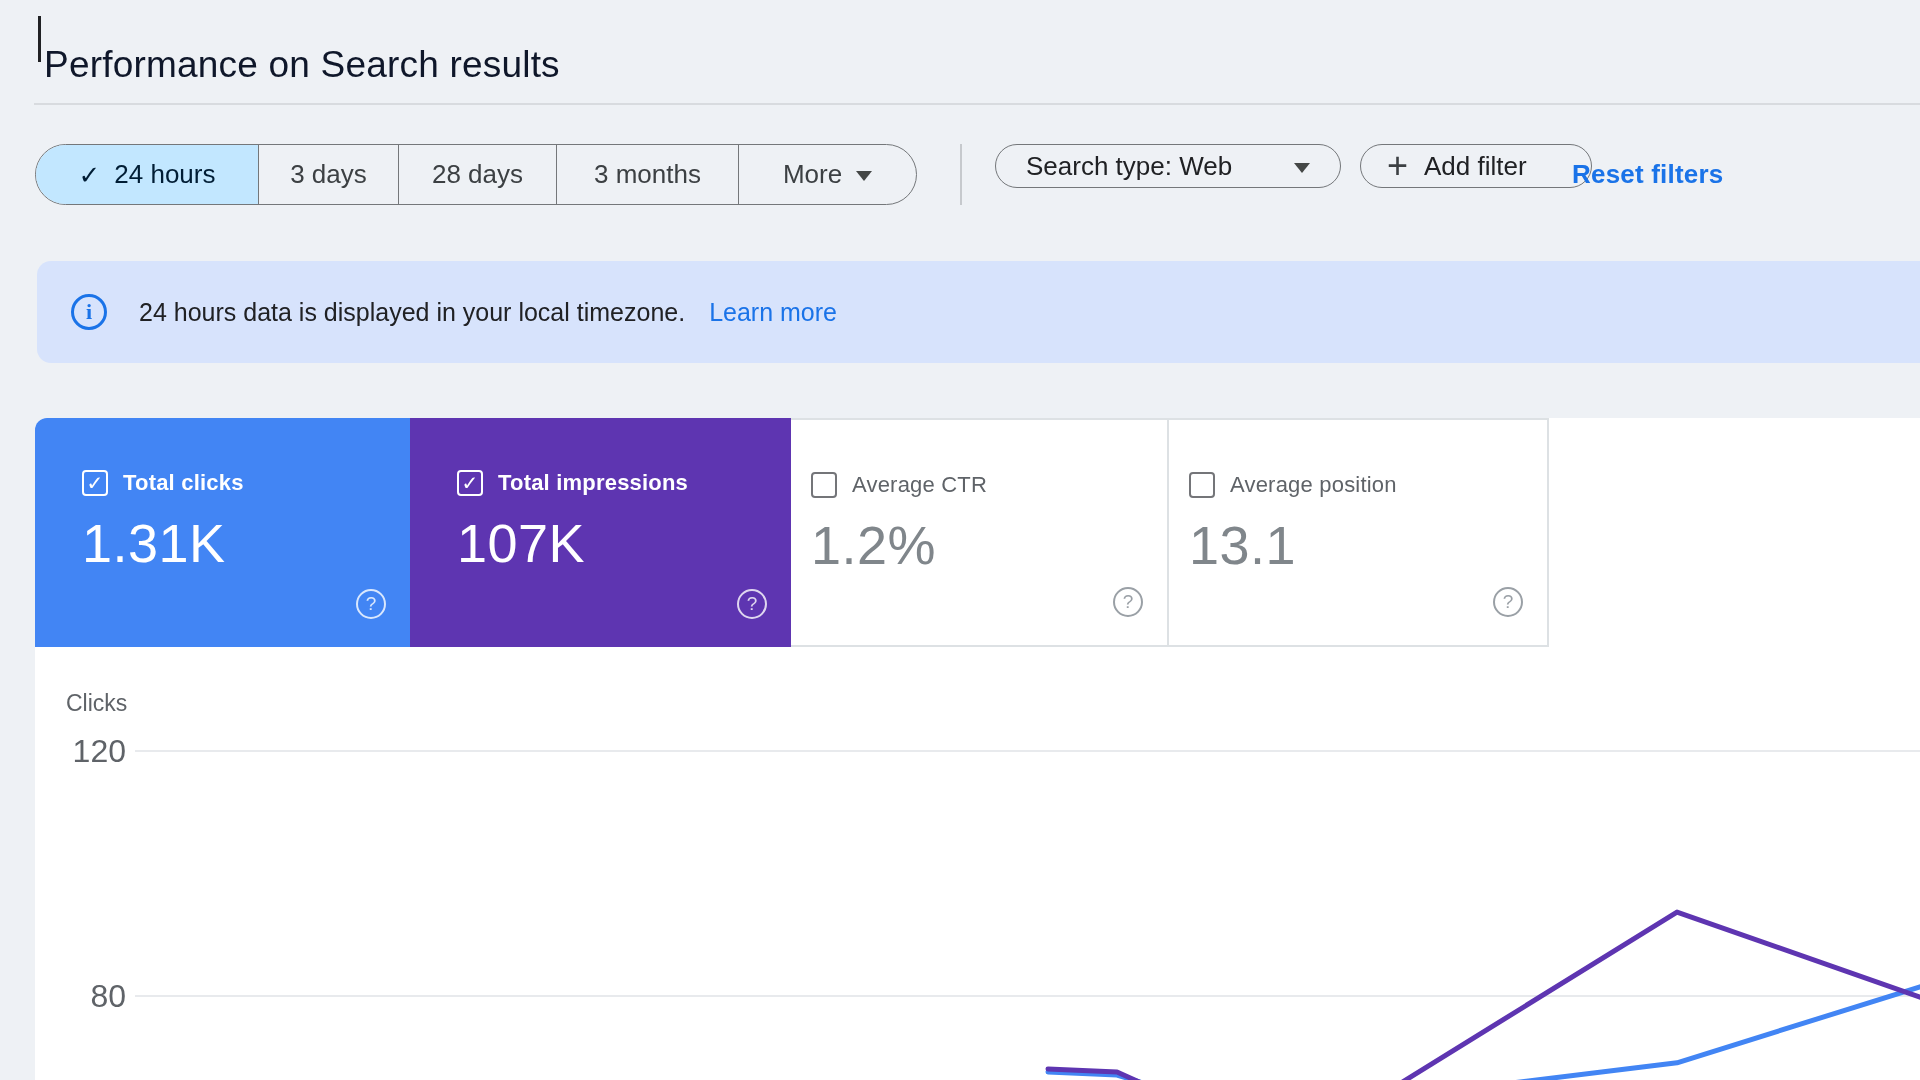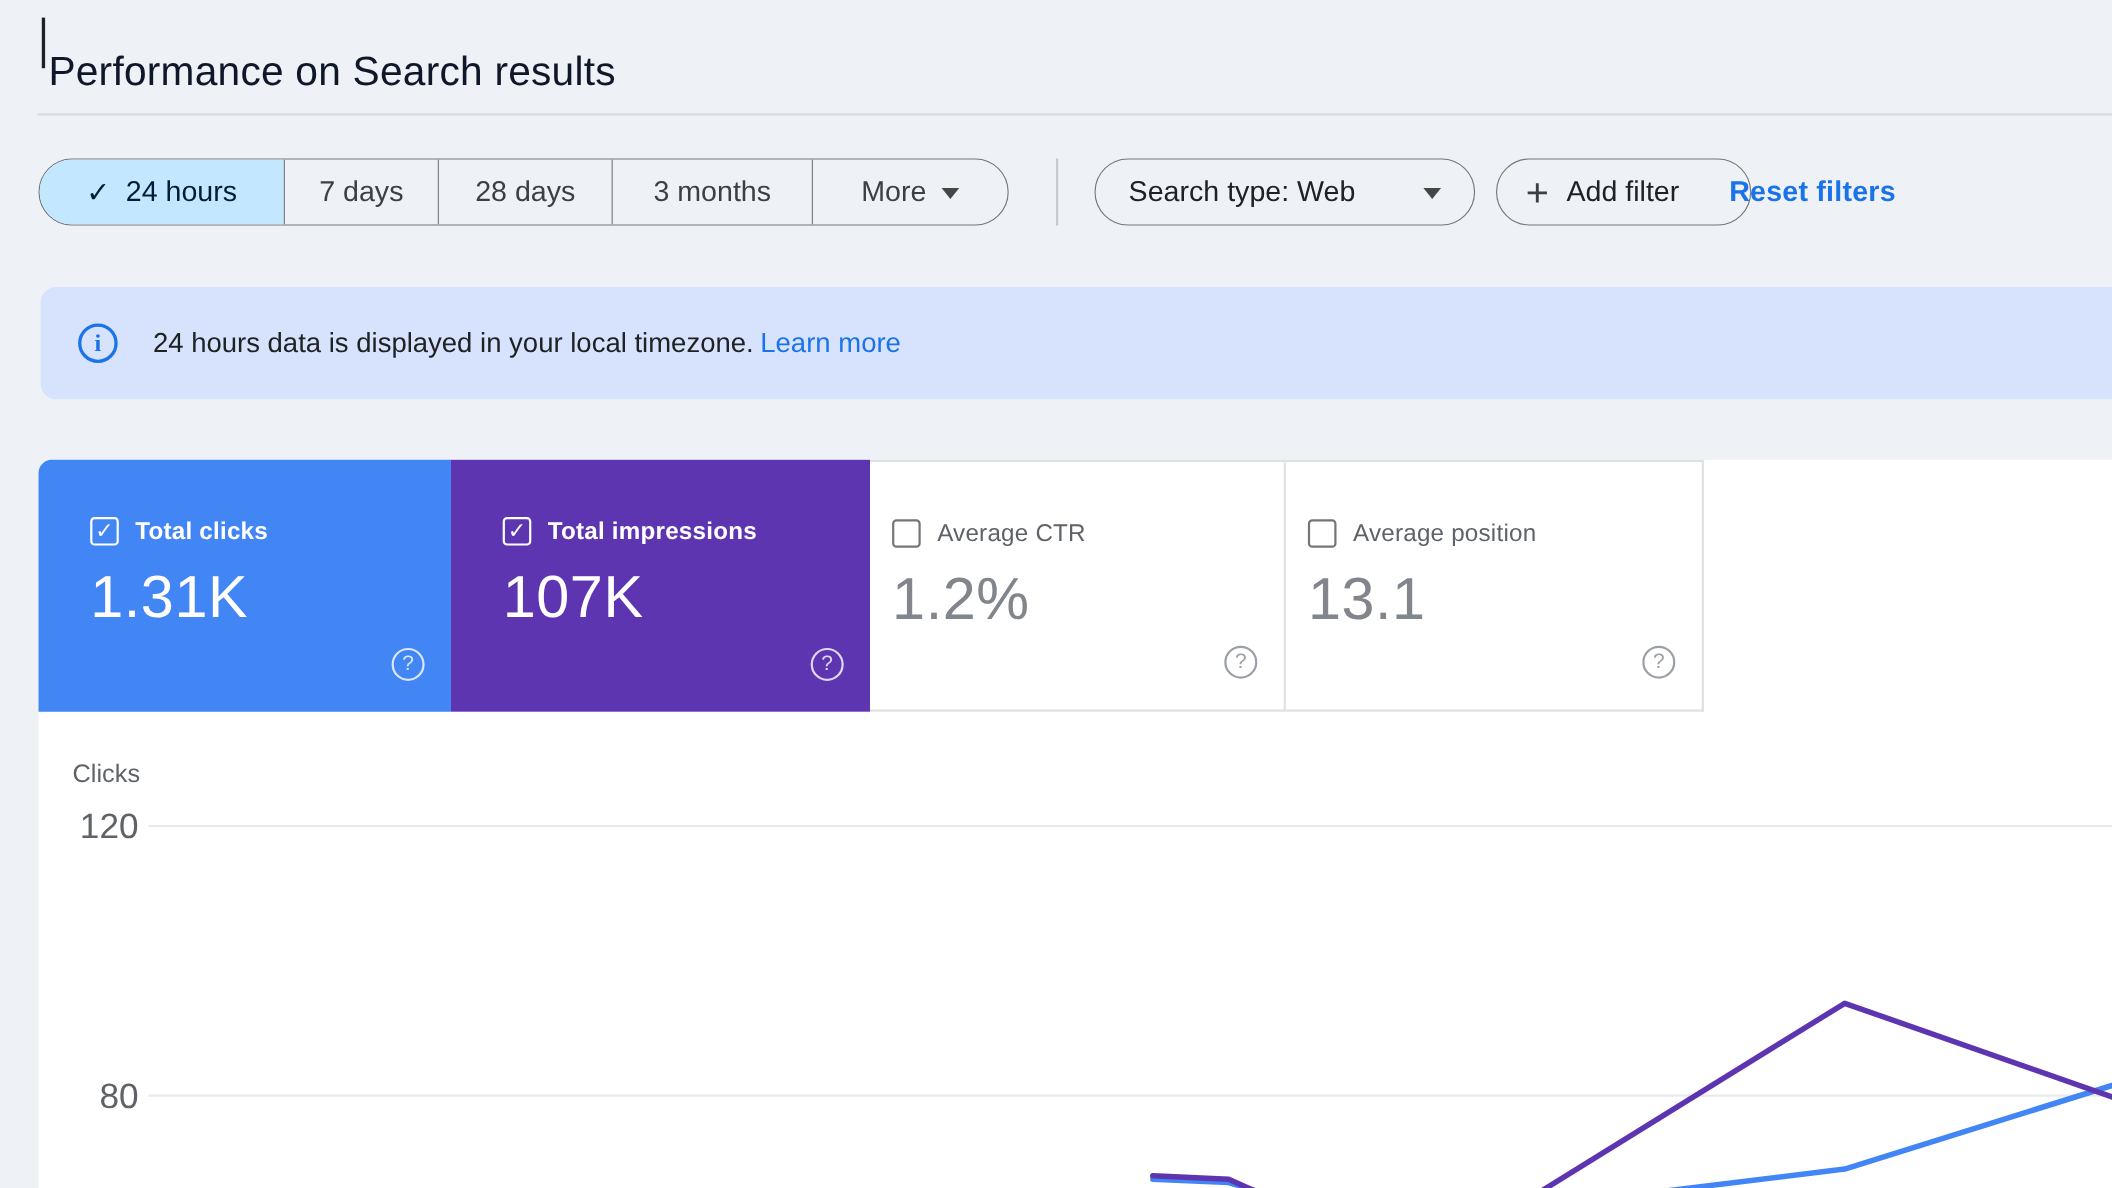--- a/index.html
+++ b/index.html
@@ -29,41 +29,41 @@
   .chip:nth-child(1){width:222px;}
   .chip:nth-child(2){width:140px;}
   .chip:nth-child(3){width:158px;}
   .chip:nth-child(4){width:182px;}
   .chip:nth-child(5){width:178px;}
   .chip.selected{background:#c2e7ff;color:#001d35;}
   .chip-check{font-size:26px;line-height:26px;color:#001d35;}
   .dd-arrow{width:0;height:0;border-left:8px solid transparent;border-right:8px solid transparent;border-top:10px solid #444746;margin-top:3px;}
   .toolbar-vdivider{position:absolute;left:960px;top:0;width:2px;height:61px;background:#c6c9cd;}
   .pill-btn{
-    position:absolute;top:0;height:61px;box-sizing:border-box;
+    position:absolute;top:0;height:44px;box-sizing:border-box;
     border:1.5px solid #74777a;border-radius:31px;background:transparent;
     display:flex;align-items:center;font-size:26px;color:#202124;cursor:pointer;
   }
   .search-type-btn{left:995px;width:346px;padding:0 30px;justify-content:space-between;}
   .add-filter-btn{left:1360px;width:232px;padding:0 26px;gap:16px;}
   .plus-glyph{font-size:36px;font-weight:300;color:#3c4043;line-height:36px;}
   .reset-filters{position:absolute;left:1572px;top:0;height:61px;line-height:61px;font-size:26px;font-weight:700;color:#1a73e8;cursor:pointer;letter-spacing:.2px;}
 
   
   .banner{
     position:absolute;left:37px;right:0;top:261px;height:102px;background:#d7e3fc;
     border-radius:14px 0 0 14px;display:flex;align-items:center;
   }
   .info-icon{
     margin-left:34px;width:36px;height:36px;border:3px solid #1a73e8;border-radius:50%;
     box-sizing:border-box;display:flex;align-items:center;justify-content:center;
     color:#1a73e8;font-size:22px;font-weight:700;font-family:"Liberation Serif","DejaVu Serif",serif;
   }
   .banner-text{margin-left:32px;font-size:25px;color:#202124;}
-  .banner-link{color:#1a73e8;margin-left:6px;cursor:pointer;}
+  .banner-link{color:#1a73e8;margin-left:24px;cursor:pointer;}
 
   
   .panel{position:absolute;left:35px;top:418px;right:0;bottom:0;background:#ffffff;border-top-left-radius:12px;}
   .cards{position:absolute;left:35px;top:418px;display:flex;}
   .card{position:relative;height:229px;box-sizing:border-box;padding:52px 0 0 47px;cursor:pointer;}
   .card-blue{width:375px;background:#4285f4;border-top-left-radius:12px;color:#ffffff;}
   .card-purple{width:381px;background:#5e35b1;color:#ffffff;}
   .card-plain{width:378px;background:#ffffff;border-top:2px solid #dde1e4;border-right:2px solid #dde1e4;border-bottom:2px solid #dde1e4;padding-left:20px;}
   .card-plain:last-child{width:380px;}
   .card-label-row{display:flex;align-items:center;gap:15px;}
@@ -102,21 +102,21 @@
 <h1 class="page-title">Performance on Search results</h1>
 <div class="header-divider"></div>
 
 <div class="toolbar">
   <div class="chip-group">
     <div class="chip selected">
       <span class="chip-check">✓</span>
       <span>24 hours</span>
     </div>
     <div class="chip">
-      <span>7 days</span>
+      <span>3 days</span>
     </div>
     <div class="chip">
       <span>28 days</span>
     </div>
     <div class="chip">
       <span>3 months</span>
     </div>
     <div class="chip">
       <span>More</span>
       <span class="dd-arrow"></span>

